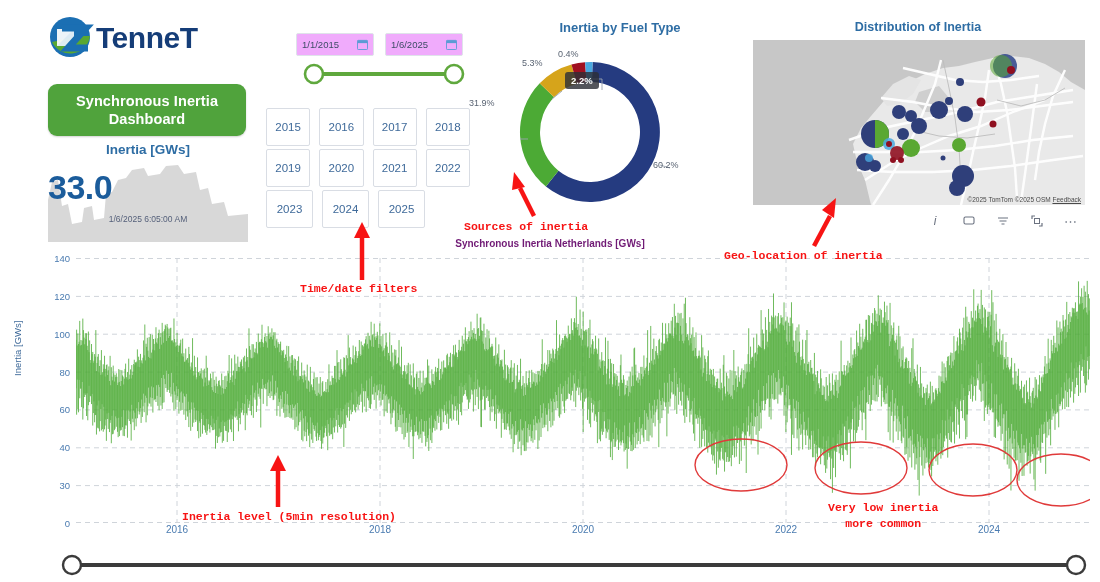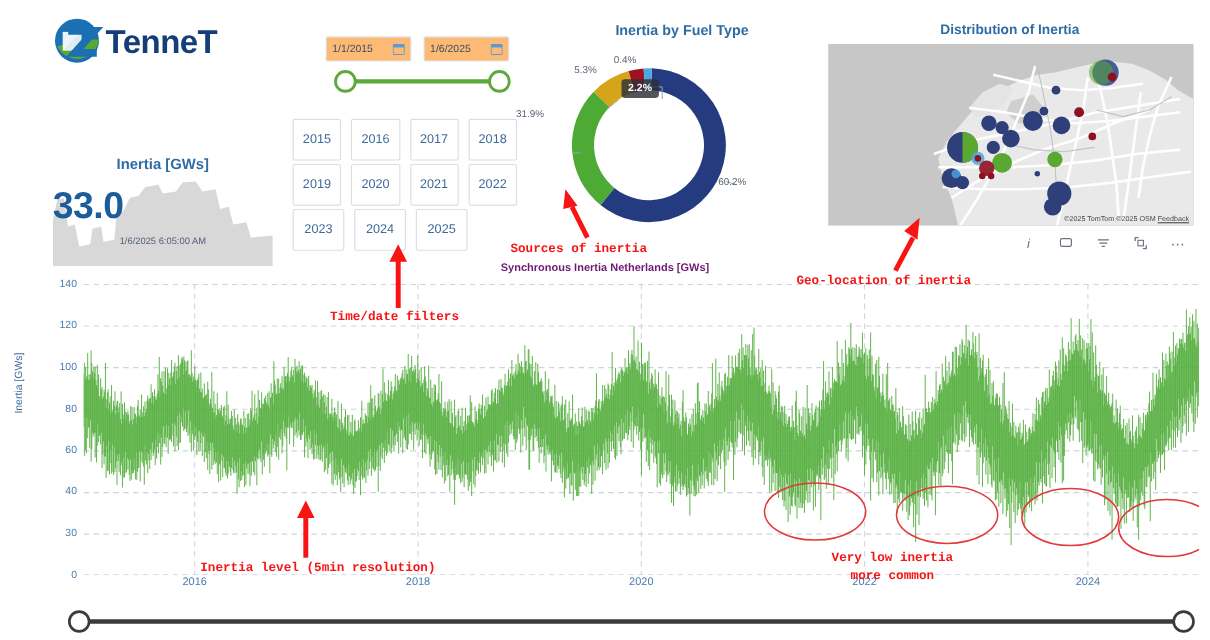--- a/index.html
+++ b/index.html
@@ -36,21 +36,21 @@
     position:absolute; left:0; top:26px; width:200px; 
     font-size:34px; font-weight:bold; color:#1b5c9b; letter-spacing:-.5px;
   }
   .kpi-stamp {
     position:absolute; left:0; top:72px; width:200px; text-align:center;
     font-size:8.5px; color:#55607a;
   }
 
   
   .datebox { position:absolute; top:33px; height:23px; width:78px;
-    border:1px solid #dfe3ea; background:#fdba74; border-radius:2px;
+    border:1px solid #dfe3ea; background:#f0abfc; border-radius:2px;
     display:flex; align-items:center; padding:0 5px; }
   .datebox.a { left:296px; }
   .datebox.b { left:385px; }
   .datebox span.v { font-size:9.5px; color:#3d4d66; }
   .cal-ic { margin-left:auto; width:11px; height:11px; display:block; }
 
   .slider-top { position:absolute; left:300px; top:62px; width:168px; height:24px; }
 
   
   .years { position:absolute; left:266px; top:108px; width:204px; }
@@ -112,41 +112,47 @@
 
   
   .slider-bot { position:absolute; left:60px; top:552px; width:1028px; height:26px; }
 
   
   .anno { position:absolute; color:#f71414; font-weight:bold; white-space:nowrap;font-family:Liberation Mono, monospace; }
   .a-time   { left:300px; top:282px; font-size:11.5px; }
   .a-src    { left:464px; top:220px; font-size:11.5px; }
   .a-geo    { left:724px; top:249px; font-size:11.5px; }
   .a-lvl    { left:182px; top:510px; font-size:11.5px; }
-  .a-low    { left:756px; top:500px; font-size:11.5px; text-align:center; line-height:1.35; }
+  .a-low    { left:828px; top:500px; font-size:11.5px; text-align:center; line-height:1.35; }
   .arrow-svg { position:absolute; overflow:visible; }
 </style>
 </head>
 <body>
 
 <div class="page">
 
   <div class="logo">
     <svg width="200" height="46" viewBox="0 0 200 46">
       <circle cx="22" cy="21" r="20" fill="#1b6fb3"></circle>
       <path d="M4 26 A20 20 0 0 0 42 20 L30 20 Z" fill="#5aa832"></path>
       <rect x="9" y="13" width="17" height="17" fill="#ffffff" opacity="0.92"></rect>
       <path d="M9 30 L26 30 L26 13 Z" fill="#cfe3f2" opacity="0.55"></path>
       <path d="M14 12 L38 12 L20 32 L40 32" stroke="#1b6fb3" stroke-width="7" fill="none" stroke-linejoin="miter"></path>
       <text x="48" y="32" font-family="'Liberation Sans',sans-serif" font-size="30" font-weight="bold" fill="#153d78" letter-spacing="-0.5">
         <tspan>T</tspan><tspan>e</tspan><tspan>n</tspan><tspan>n</tspan><tspan>e</tspan><tspan>T</tspan>
       </text>
     </svg>
   </div>
 
+  <div class="dash-btn">
+    <div>
+      <div>Synchronous Inertia</div>
+      <div>Dashboard</div>
+    </div>
+  </div>
 
   <div class="kpi">
     <div class="kpi-title">Inertia [GWs]</div>
     <svg class="kpi-spark" viewBox="0 0 200 82" preserveAspectRatio="none">
       <path d="M0 40 L4 22 L10 20 L14 46 L20 44 L24 64 L34 62 L36 48 L44 46 L46 60 L56 58
                L58 34 L64 32 L70 20 L78 18 L84 10 L96 8 L100 16 L112 14 L118 6 L130 5
                L136 14 L148 12 L152 30 L160 28 L164 44 L176 42 L180 56 L200 54 L200 82 L0 82 Z" fill="#d8d8d8"></path>
     </svg>
     <div class="kpi-value">33.0</div>
     <div class="kpi-stamp">1/6/2025 6:05:00 AM</div>

